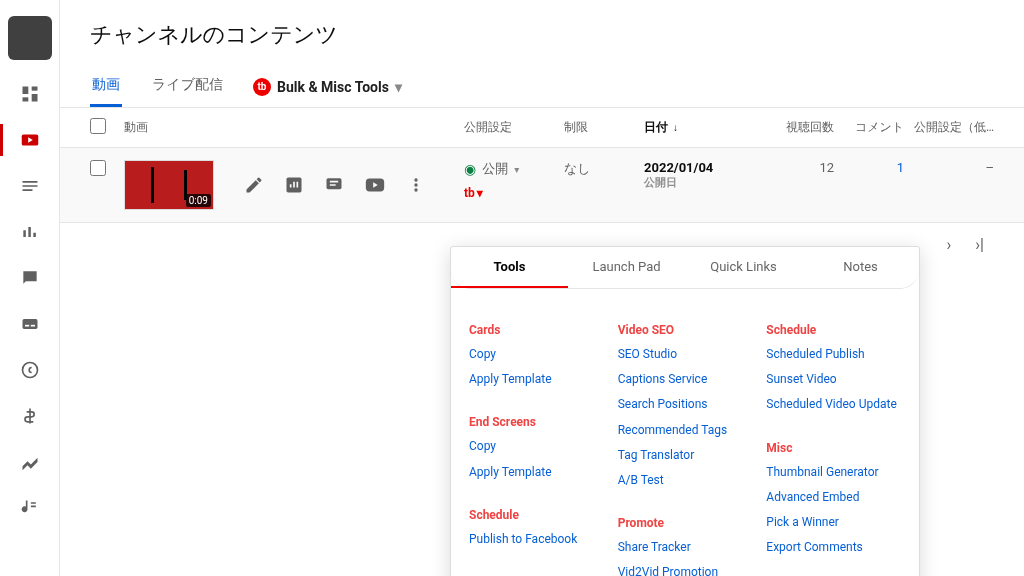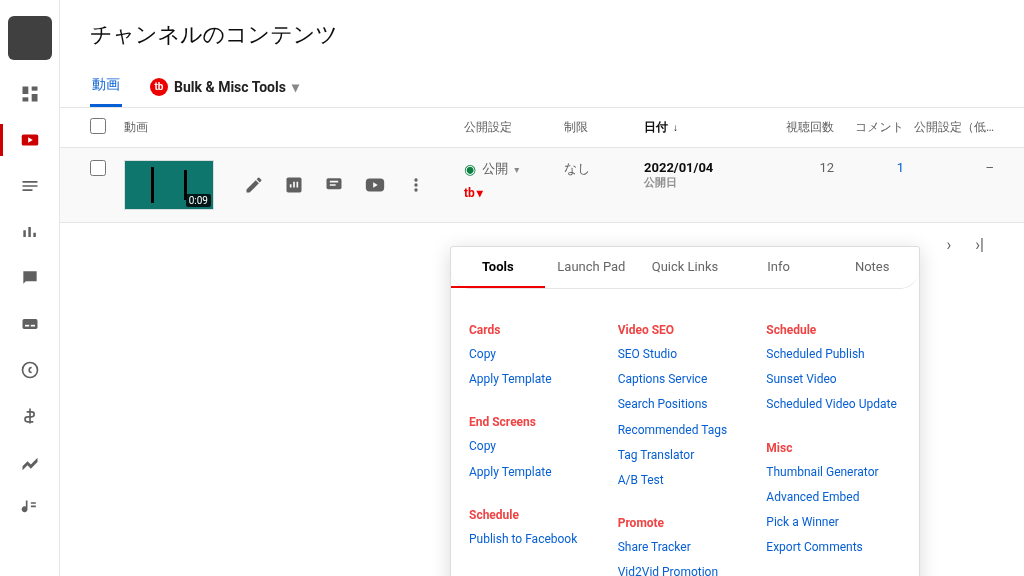--- a/index.html
+++ b/index.html
@@ -24,21 +24,21 @@
 .thead { display: flex; align-items: center; padding: 10px 30px; border-bottom: 1px solid #e5e5e5; font-size: 12px; color: #606060; }
 .col-check { width: 34px; }
 .col-video { flex: 0 0 340px; }
 .col-vis { flex: 0 0 100px; }
 .col-restrict { flex: 0 0 80px; }
 .col-date { flex: 0 0 110px; font-weight: 700; color: #0d0d0d; }
 .col-views { flex: 0 0 80px; text-align: right; }
 .col-comments { flex: 0 0 70px; text-align: right; }
 .col-likes { flex: 0 0 90px; text-align: right; }
 .row { display: flex; align-items: flex-start; padding: 12px 30px; border-bottom: 1px solid #e5e5e5; background: #f9f9f9; font-size: 13px; color: #606060; position: relative; }
-.thumb { width: 90px; height: 50px; background: #0f766e; border: 1px solid #ddd; position: relative; display: flex; align-items: center; justify-content: center; gap: 30px; }
+.thumb { width: 90px; height: 50px; background: #b91c1c; border: 1px solid #ddd; position: relative; display: flex; align-items: center; justify-content: center; gap: 30px; }
 .bar { width: 3px; height: 36px; background: #000; }
 .duration { position: absolute; right: 2px; bottom: 2px; background: #000c; color: #fff; font-size: 10px; padding: 1px 3px; border-radius: 2px; }
 .row-actions { display: flex; gap: 20px; margin-left: 30px; color: #606060; align-items: center; }
 .vis-cell { display: flex; flex-direction: column; gap: 8px; }
 .vis-top { display: flex; align-items: center; gap: 6px; }
 .eye { color: #0a8043; font-size: 14px; }
 .tb-inline { color: #e00; font-size: 12px; font-weight: 700; display: flex; align-items: center; gap: 2px; }
 .date-cell .sub { color: #909090; font-size: 11px; }
 .pager { display: flex; justify-content: flex-end; gap: 24px; padding: 12px 40px; color: #606060; font-size: 16px; }
 .dropdown { position: absolute; top: 246px; left: 450px; width: 470px; background: #fff; border: 1px solid #ddd; box-shadow: 0 4px 20px rgba(0,0,0,.15); border-radius: 3px; z-index: 10; }
@@ -118,20 +118,21 @@
       </div>
   </div>
 
   <div class="main">
     <div class="header">
       <h1>チャンネルのコンテンツ</h1>
     </div>
 
     <div class="tabs">
       <div class="tab active">動画</div>
+      <div class="tab">ライブ配信</div>
       <div class="bulk">
         <span class="tb-badge">tb</span>
         <span>Bulk &amp; Misc Tools</span>
         <span style="color:#888">▾</span>
       </div>
     </div>
 
 
     <div class="thead">
       <div class="col-check"><input type="checkbox" style=""></div>
@@ -211,21 +212,20 @@
       <span>›|</span>
     </div>
   </div>
 </div>
 
 <div class="dropdown">
   <div class="dd-tabs">
     <div class="dd-tab active">Tools</div>
     <div class="dd-tab">Launch Pad</div>
     <div class="dd-tab">Quick Links</div>
-    <div class="dd-tab">Info</div>
     <div class="dd-tab">Notes</div>
   </div>
   <div class="dd-body">
     <div class="dd-col">
       <h4>Cards</h4>
       <a>Copy</a>
       <a>Apply Template</a>
       <h4>End Screens</h4>
       <a>Copy</a>
       <a>Apply Template</a>

